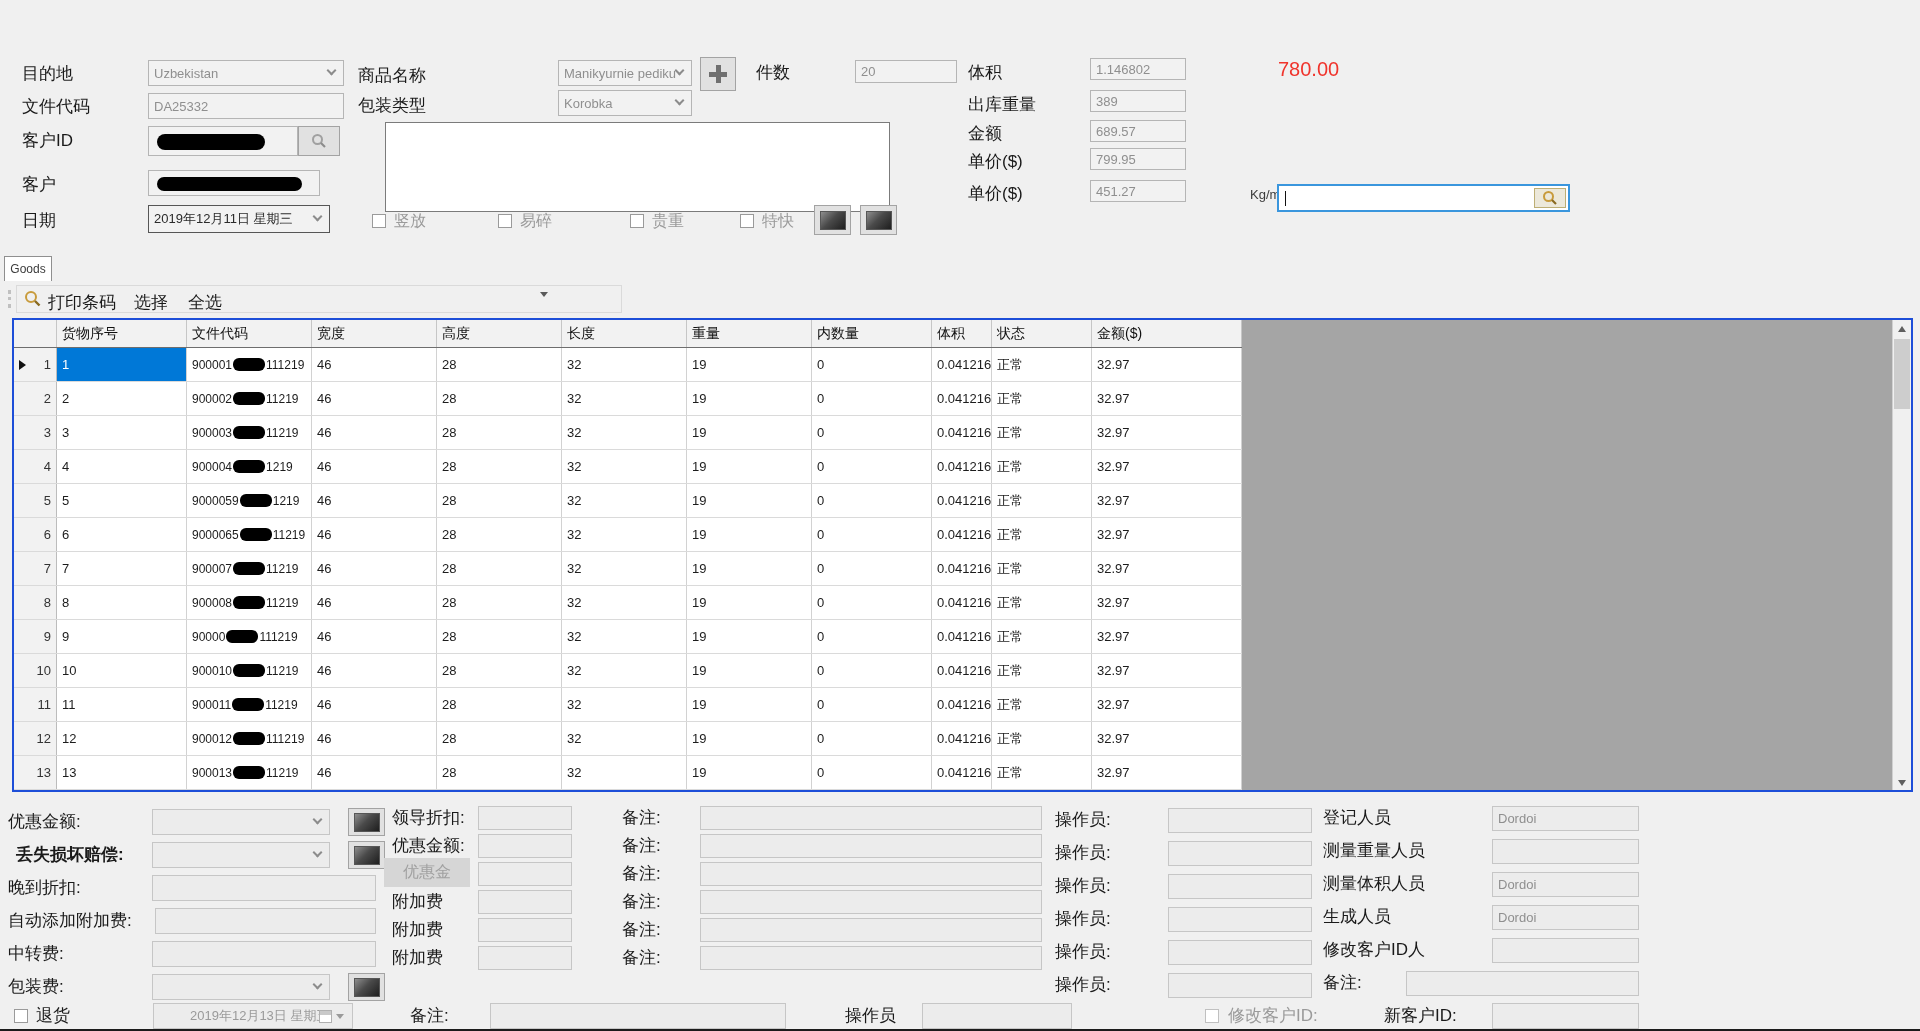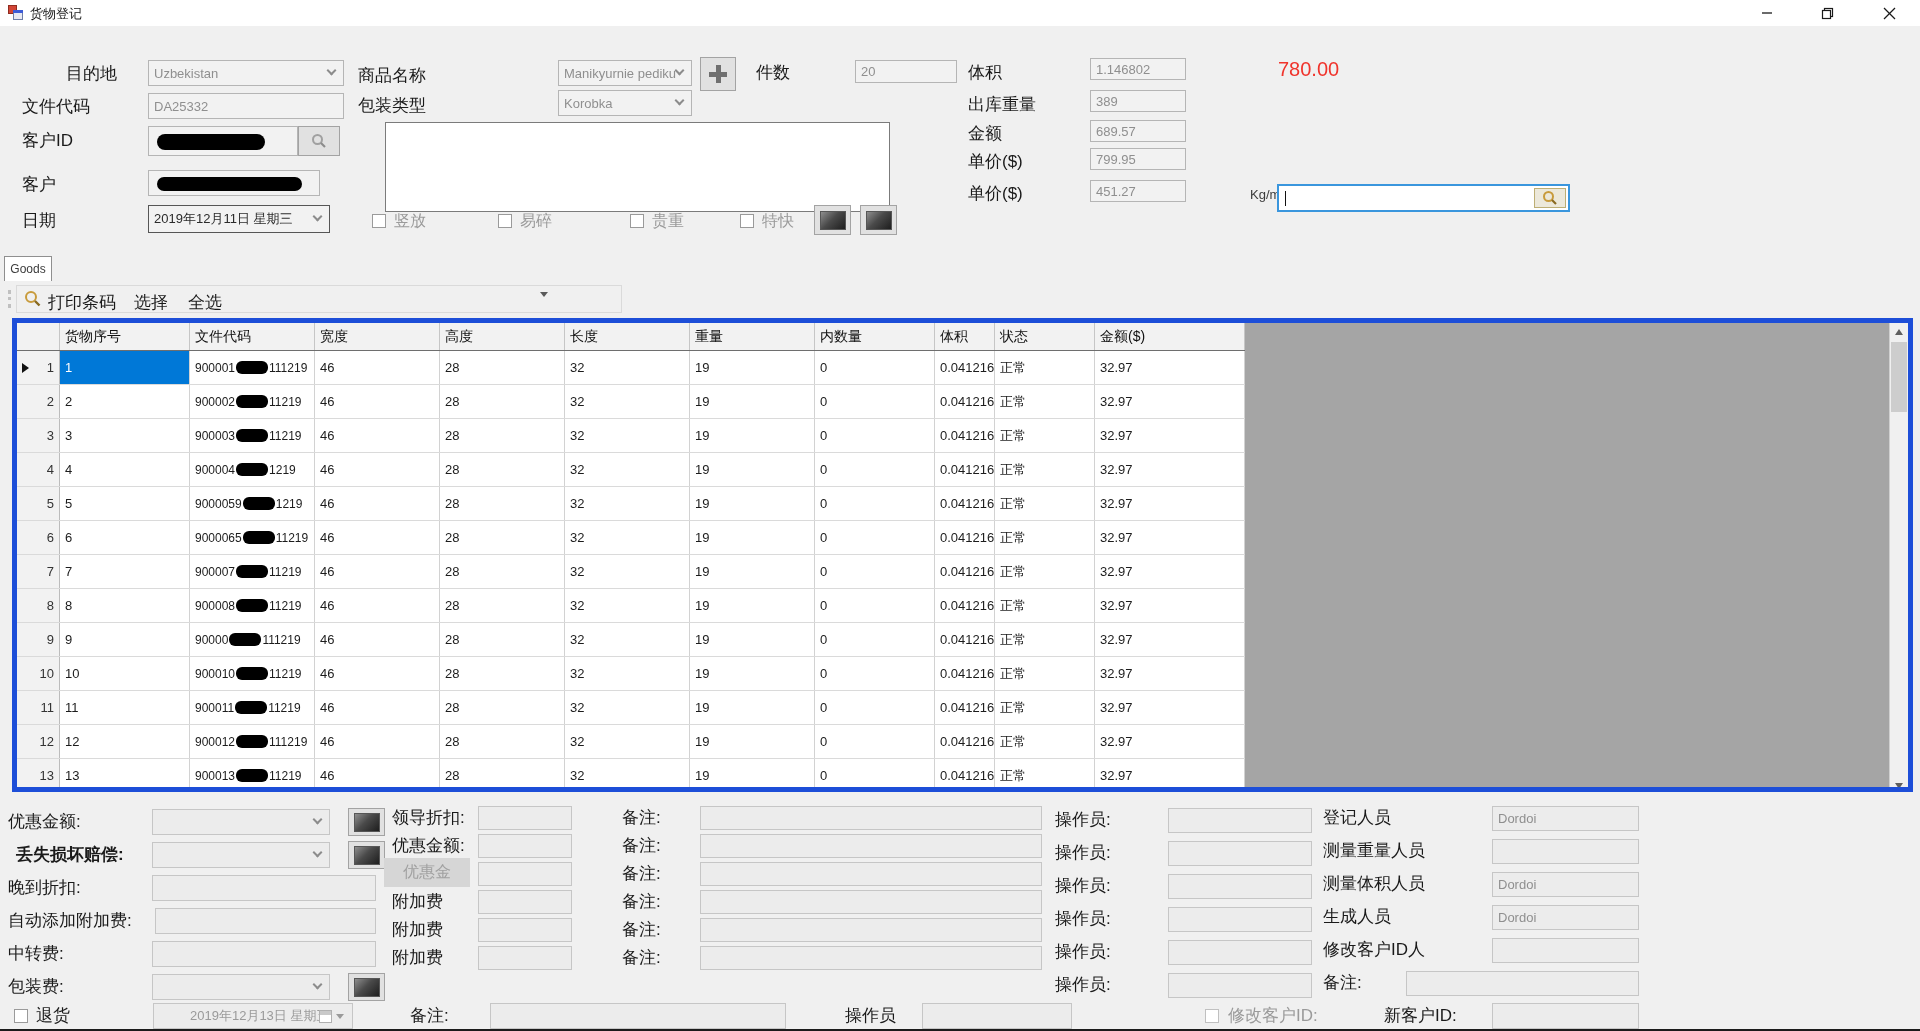--- a/index.html
+++ b/index.html
@@ -43,21 +43,21 @@
   .plus { position:relative; width:18px; height:18px; }
   .plus:before { content:""; position:absolute; left:7px; top:0; width:5px; height:18px; background:#6f6f6f; }
   .plus:after  { content:""; position:absolute; left:0; top:7px; width:18px; height:5px; background:#6f6f6f; }
   
   .tab { position:absolute; left:4px; top:256px; width:48px; height:25px; background:#ffffff;
          border:1px solid #8f8f8f; border-bottom:none; font-size:12px; color:#3c3c3c;
          display:flex; align-items:center; justify-content:center; }
   .gtb-box { position:absolute; left:16px; top:285px; width:606px; height:28px; border:1px solid #dadada; background:#f0f0f0; }
   .gtb-item { position:absolute; top:291px; font-size:17px; color:#1a1a1a; white-space:nowrap; }
   
-  #grid { position:absolute; left:12px; top:318px; width:1901px; height:474px; background:#ffffff; border:5px solid #1d4ed8; overflow:hidden; }
+  #grid { position:absolute; left:12px; top:318px; width:1901px; height:474px; background:#ffffff; border:2px solid #1d4ed8; overflow:hidden; }
   #grid-header { display:flex; height:28px; width:1228px; background:#f2f2f2; border-bottom:1px solid #6e6e6e; }
   .gc { flex:none; border-right:1px solid #d2d2d2; padding:0 5px; font-size:13px; color:#1c1c1c;
         display:flex; align-items:center; overflow:hidden; white-space:nowrap; }
   .gh { font-size:14px; color:#111; background:#f2f2f2; border-right:1px solid #c6c6c6; }
   .gr { display:flex; height:34px; border-bottom:1px solid #dadada; width:1228px; background:#ffffff; }
   .rowhdr { background:#f2f2f2; border-right:1px solid #bcbcbc; justify-content:flex-end; color:#333; position:relative; }
   .sel { background:#0078d7; color:#ffffff; }
   .cur-arrow { position:absolute; left:5px; top:50%; margin-top:-5px; width:0; height:0;
                border-left:7px solid #111; border-top:5px solid transparent; border-bottom:5px solid transparent; }
   .redact { display:inline-block; height:13px; background:#000; border-radius:6px; margin:0 1px; flex:none; }
@@ -77,48 +77,23 @@
   
   .calpick { position:absolute; right:3px; top:4px; width:30px; height:16px; display:flex; align-items:center; gap:4px; }
   .calicon { width:13px; height:13px; background:#ffffff; border:1px solid #b0b0b0; position:relative; }
   .calicon:before { content:""; position:absolute; left:0; top:0; width:100%; height:4px; background:#c9c9c9; }
 </style>
 </head>
 <body>
 
 <div class="screen">
 
-  <div class="titlebar">
-    <div class="appicon">
-        <div class="a1"></div>
-        <div class="a2"></div>
-        <div class="a3"></div>
-      </div>
-    <div class="title-text">货物登记</div>
-    <div class="winbtn" style="left:1738px;">
-      <svg width="12" height="12">
-          <line x1="1" y1="6" x2="11" y2="6" stroke="#1a1a1a" stroke-width="1.3"></line>
-        </svg>
-    </div>
-    <div class="winbtn" style="left:1798px;">
-      <svg width="13" height="13">
-        <rect x="3.5" y="1.5" width="8" height="8" fill="none" stroke="#1a1a1a" stroke-width="1.2"></rect>
-        <rect x="1.5" y="3.5" width="8" height="8" fill="#fff" stroke="#1a1a1a" stroke-width="1.2"></rect>
-      </svg>
-    </div>
-    <div class="winbtn" style="left:1858px;width:62px;">
-      <svg width="13" height="13">
-        <line x1="1" y1="1" x2="12" y2="12" stroke="#1a1a1a" stroke-width="1.3"></line>
-        <line x1="12" y1="1" x2="1" y2="12" stroke="#1a1a1a" stroke-width="1.3"></line>
-      </svg>
-    </div>
-  </div>
-
-
-  <div class="lbl" style="left:22px;top:64px;margin-left:44px;">目的地</div>
+
+
+  <div class="lbl" style="left:22px;top:64px;">目的地</div>
   <div class="combo" style="left:148px;top:60px;width:196px;height:26px;">
     <span>Uzbekistan</span>
     <span class="chev"></span>
   </div>
 
   <div class="lbl" style="left:22px;top:97px;">文件代码</div>
   <div class="field" style="left:148px;top:93px;width:196px;height:26px;">
     <span>DA25332</span>
   </div>
 

